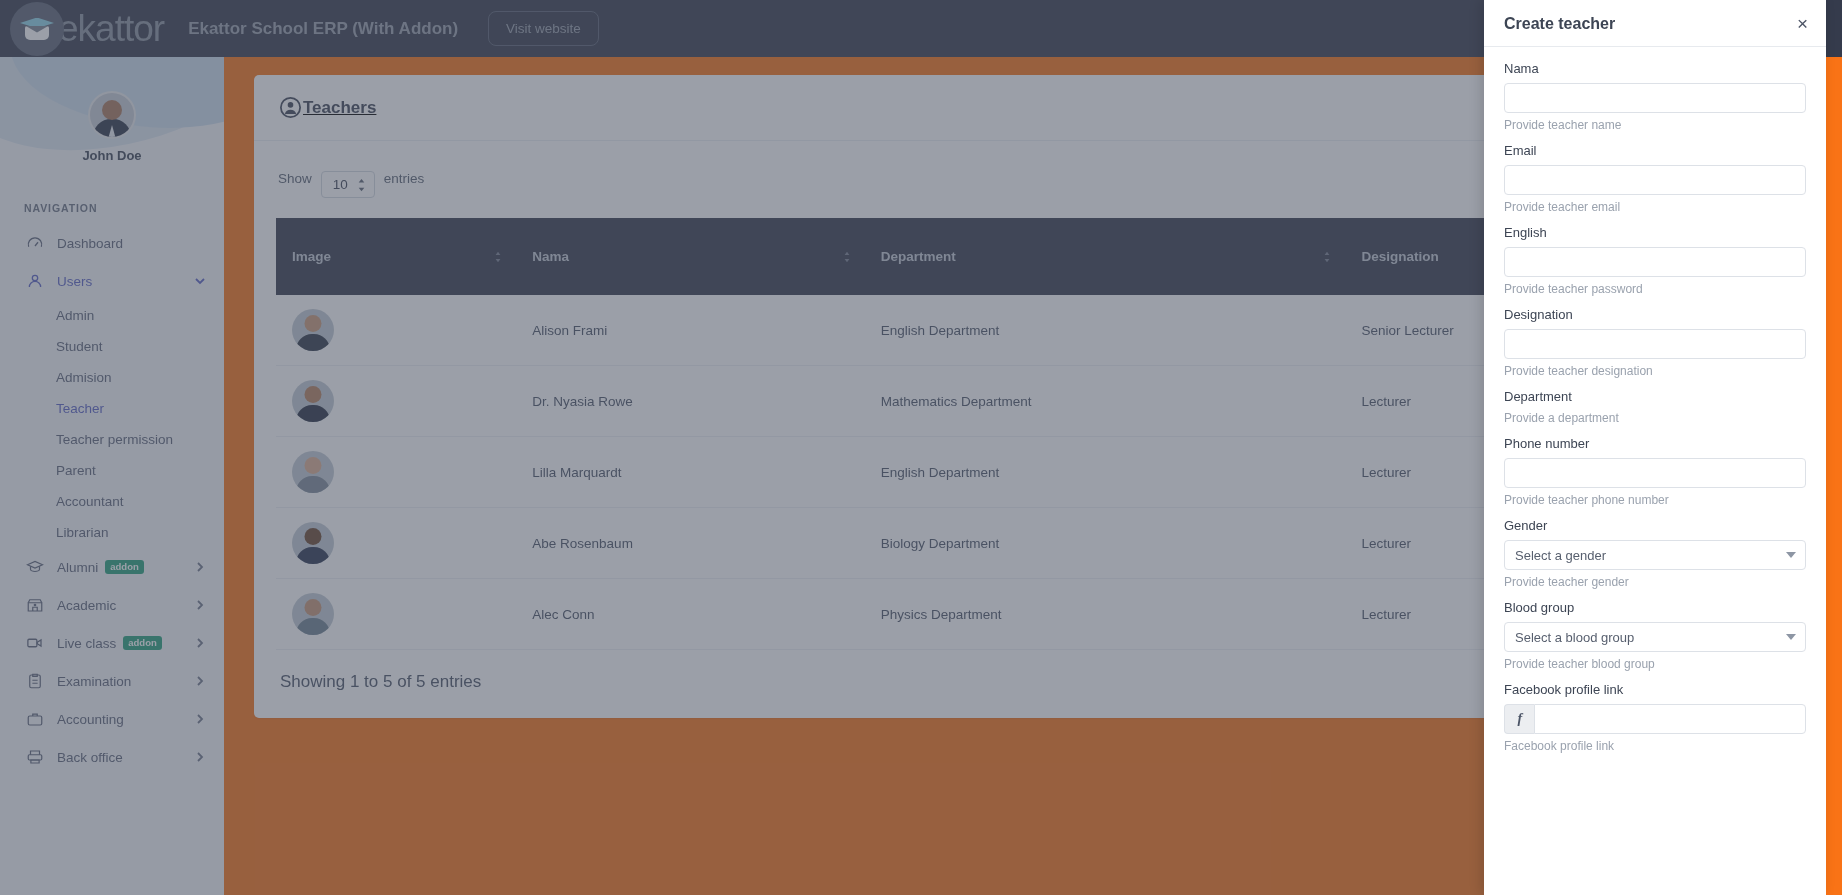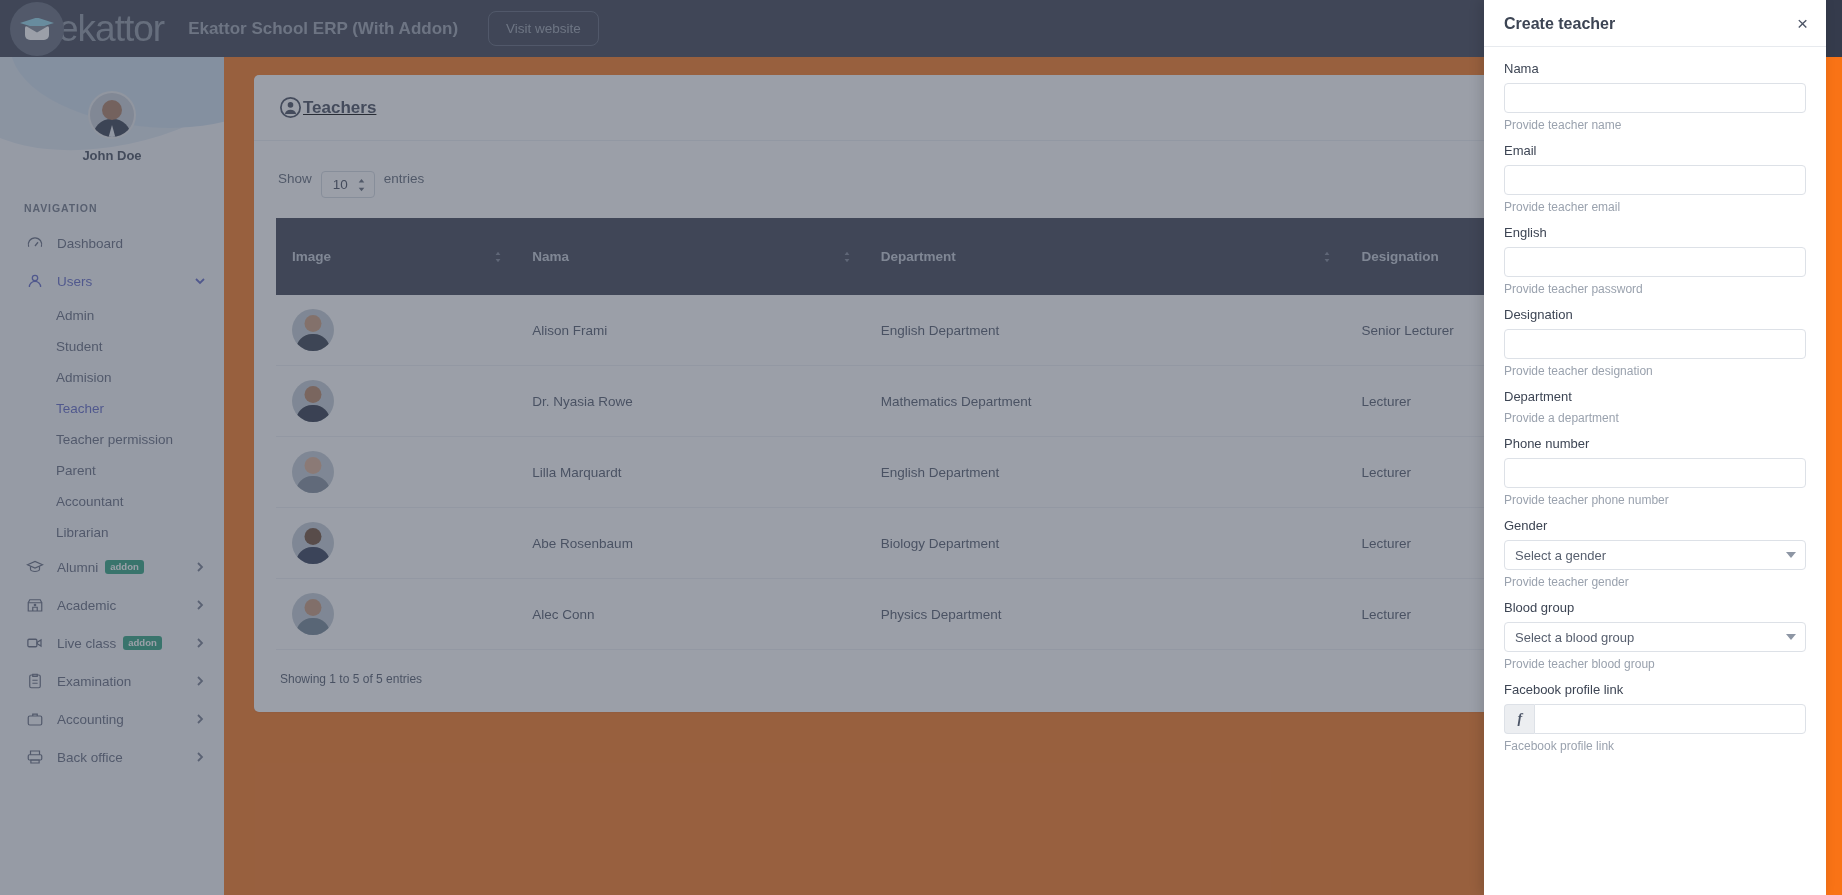--- a/index.html
+++ b/index.html
@@ -158,21 +158,21 @@
     border-bottom: 1px solid #edf0f4; vertical-align: middle;
   }
   .t-avatar {
     width: 42px; height: 42px; border-radius: 50%; overflow: hidden;
     position: relative; background: #c2cbd4;
   }
   .t-avatar .f { position: absolute; left: 50%; top: 6px; transform: translateX(-50%);
     width: 17px; height: 17px; border-radius: 50%; }
   .t-avatar .b { position: absolute; left: 50%; bottom: -4px; transform: translateX(-50%);
     width: 34px; height: 21px; border-radius: 16px 16px 0 0; }
-  .table-footer { font-size: 12px; color: #4c5567; padding: 22px 4px 26px 4px; }
+  .table-footer { font-size: 17px; color: #4c5567; padding: 22px 4px 26px 4px; }
 
   
   .dim {
     position: absolute; top: 0; left: 0; width: 1500px; height: 895px;
     background: rgba(73,80,96,.55); z-index: 50;
   }
 
   
   .modal {
     position: absolute; top: 0; right: 16px; width: 342px; height: 895px;

